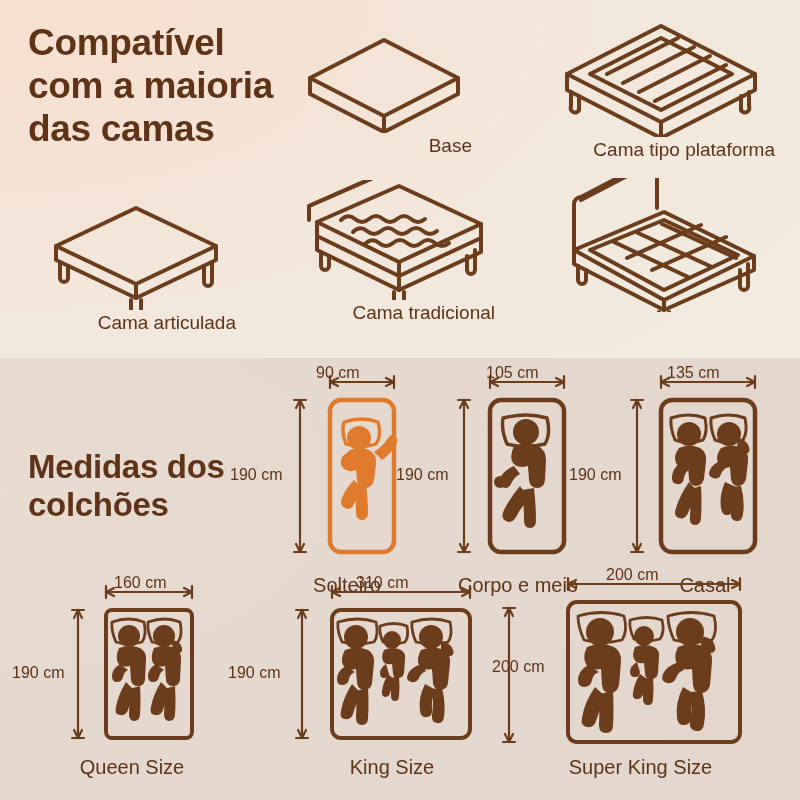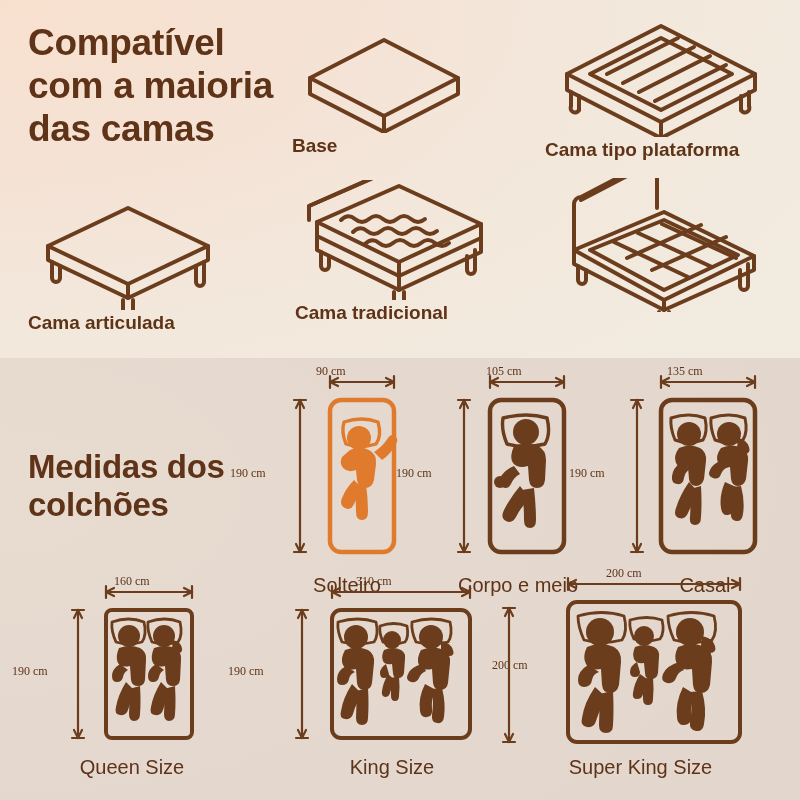--- a/index.html
+++ b/index.html
@@ -34,32 +34,32 @@
     letter-spacing:-0.3px;
     white-space:pre-line;
   }
   #heading-compat{left:28px;top:22px;font-size:37px;}
   #heading-measures{left:28px;top:416px;font-size:33px;}
 
   
   .bed-cell{position:absolute;}
   .bed-art{display:block;}
   .bed-label{
-    text-align:left;color:#5e3317;font-size:19px;
-    margin-top:2px;white-space:nowrap;font-weight:bold;
+    text-align:right;color:#5e3317;font-size:19px;
+    margin-top:2px;white-space:nowrap;
   }
 
   
   .mat-cell{position:absolute;}
   .mat-label{
     text-align:center;color:#5e3317;font-size:20px;white-space:nowrap;
   }
   .mat-label.accent{color:#5e3317;}
   .dim-text{
-    position:absolute;color:#5e3317;font-size:12px;white-space:nowrap;font-family:Liberation Serif, serif;
+    position:absolute;color:#5e3317;font-size:16px;white-space:nowrap;
   }
 </style>
 </head>
 <body>
 
 <div id="page">
 
   <div class="section-top">
 
     <div class="heading" id="heading-compat">Compatível
@@ -96,21 +96,21 @@
           <path d="M196 74 L196 88 M204 70 L204 84"></path>
           <path d="M111 118 L111 132 M121 118 L121 132"></path>
           <path d="M111 132 a5 5 0 0 0 10 0"></path>
           <path d="M26 84 a4 4 0 0 0 8 4"></path>
           <path d="M196 88 a4 4 0 0 0 8 -4"></path>
         </g>
       </svg>
       <div class="bed-label">Cama tipo plataforma</div>
     </div>
 
-    <div class="bed-cell" style="left:28px;top:198px;width:200px;">
+    <div class="bed-cell" style="left:36px;top:198px;width:200px;">
       <svg class="bed-art" width="200" height="112" viewBox="0 0 200 112">
         <g fill="none" stroke="#6b3d1c" stroke-width="4" stroke-linejoin="round" stroke-linecap="round">
           <path d="M20 48 L100 10 L180 48 L100 86 Z"></path>
           <path d="M20 48 L20 62 L100 100 L180 62 L180 48"></path>
           <path d="M100 86 L100 100"></path>
 
           <path d="M24 64 L24 80 M24 80 a4 4 0 0 0 8 0 L32 68"></path>
           <path d="M168 68 L168 84 M168 84 a4 4 0 0 0 8 0 L176 64"></path>
           <path d="M95 102 L95 116 M95 116 a5 5 0 0 0 10 0 L105 102"></path>
         </g>

